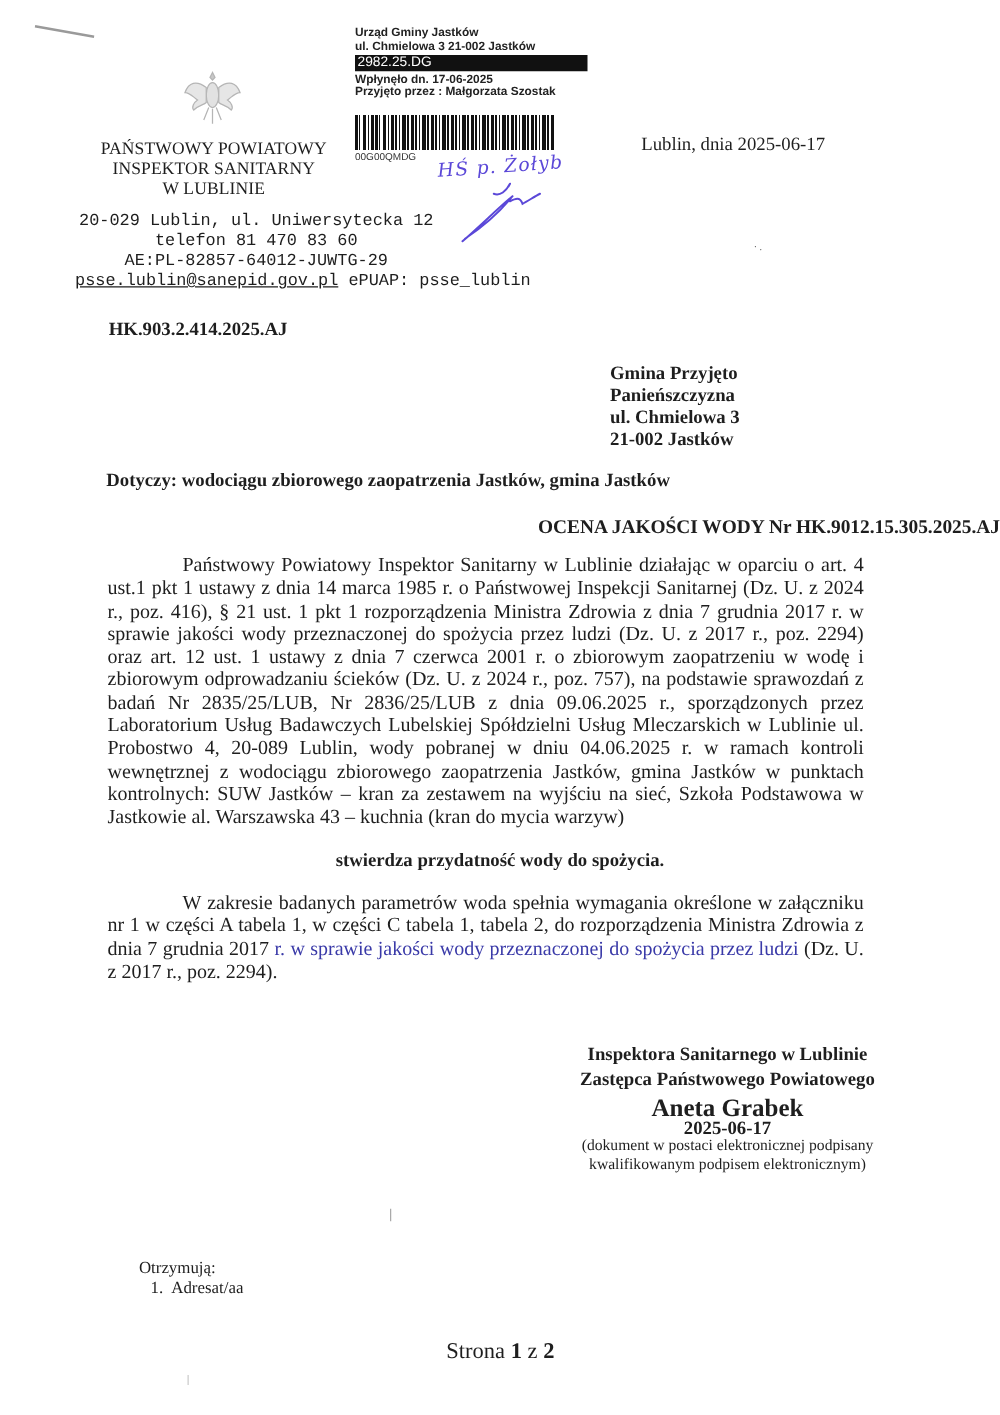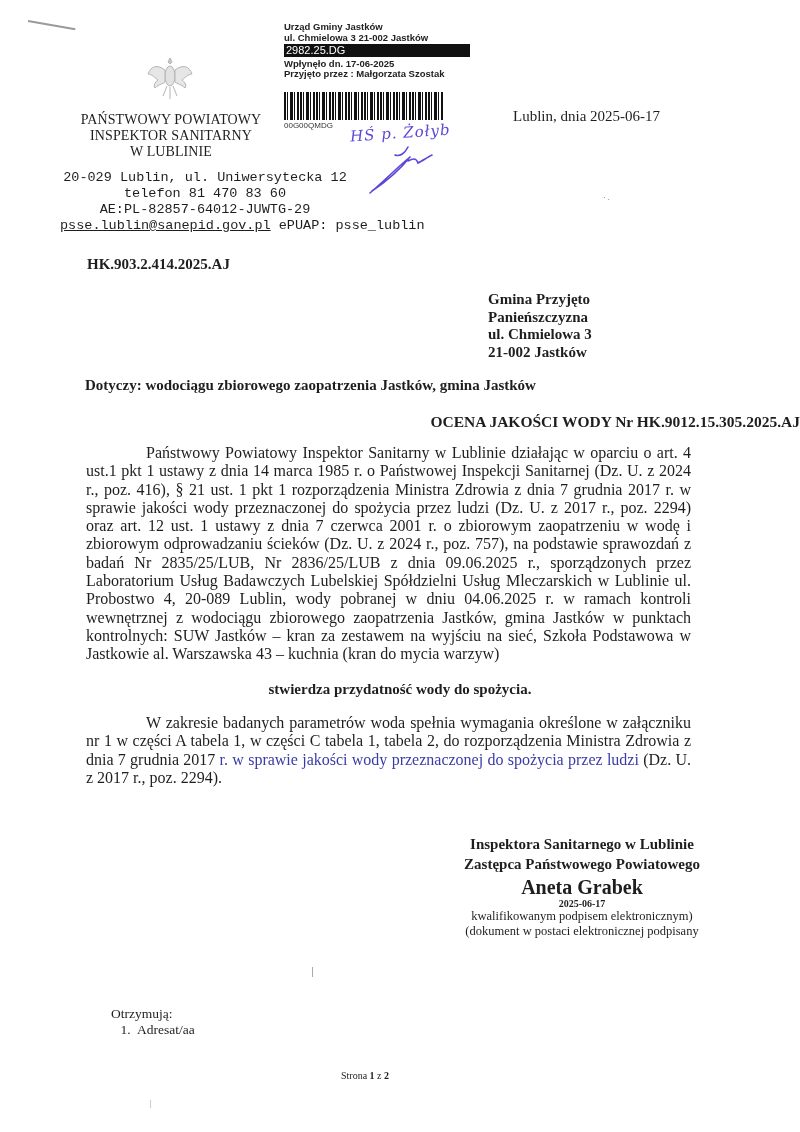--- a/index.html
+++ b/index.html
@@ -50,30 +50,30 @@
   .body-text { left: 86px; width: 605px; font-size: 16px; line-height: 18.3px; text-align: justify; }
   .p1 { top: 444px; }
   .p1, .p2 { text-indent: 60px; }
   .conclusion { left: 0; width: 800px; top: 681px; text-align: center; font-size: 15px; font-weight: bold; }
   .p2 { top: 714px; }
   .blue-ink { color: #3a3aa8; }
 
   .sig-block { left: 420px; top: 834px; width: 324px; text-align: center; }
   .sig-role { font-size: 15px; font-weight: bold; line-height: 20px; font-family: "Liberation Serif", serif; }
   .sig-name { font-size: 20px; font-weight: bold; line-height: 22px; margin-top: 2px; }
-  .sig-date { font-size: 10px; font-weight: bold; line-height: 11px; }
+  .sig-date { font-size: 15px; font-weight: bold; line-height: 11px; }
   .sig-note { font-size: 12.5px; line-height: 15px; }
 
   .tick { left: 312px; top: 967px; width: 1px; height: 10px; background: #aaa; }
 
   .recipients { left: 89px; top: 1006px; font-size: 13.5px; line-height: 16px; text-align: center; }
   .recipients .item { padding-left: 25px; }
   .recipients .num { display: inline-block; width: 23px; }
 
-  .page-footer { left: 341px; top: 1070px; font-size: 10px; }
+  .page-footer { left: 357px; top: 1070px; font-size: 18px; }
   .page-footer b { font-weight: bold; }
   .footer-mark { left: 150px; top: 1100px; width: 1px; height: 8px; background: #ccc; }
 </style>
 </head>
 <body>
 
 <div class="abs scan-line"></div>
 
 <svg class="abs emblem" viewBox="0 0 54 50">
   <g fill="none" stroke="#b5b5b5" stroke-width="1">
@@ -135,22 +135,22 @@
 
 <div class="abs conclusion">stwierdza przydatność wody do spożycia.</div>
 
 <div class="abs body-text p2"><span>W zakresie badanych parametrów woda spełnia wymagania określone w załączniku nr 1 w części A tabela 1, w części C tabela 1, tabela 2, do rozporządzenia Ministra Zdrowia z dnia 7 grudnia 2017 </span><span class="blue-ink">r. w sprawie jakości wody przeznaczonej do spożycia przez ludzi</span><span> (Dz. U. z 2017 r., poz. 2294).</span></div>
 
 <div class="abs sig-block">
   <div class="sig-role">Inspektora Sanitarnego w Lublinie</div>
   <div class="sig-role">Zastępca Państwowego Powiatowego</div>
   <div class="sig-name">Aneta Grabek</div>
   <div class="sig-date">2025-06-17</div>
+  <div class="sig-note">(dokument w postaci elektronicznej podpisany</div>
   <div class="sig-note">kwalifikowanym podpisem elektronicznym)</div>
-  <div class="sig-note">(dokument w postaci elektronicznej podpisany</div>
 </div>
 
 <div class="abs tick"></div>
 
 <div class="abs recipients">
   <div>Otrzymują:</div>
   <div class="item">
     <span class="num">1.</span><span>Adresat/aa</span>
   </div>
 </div>

